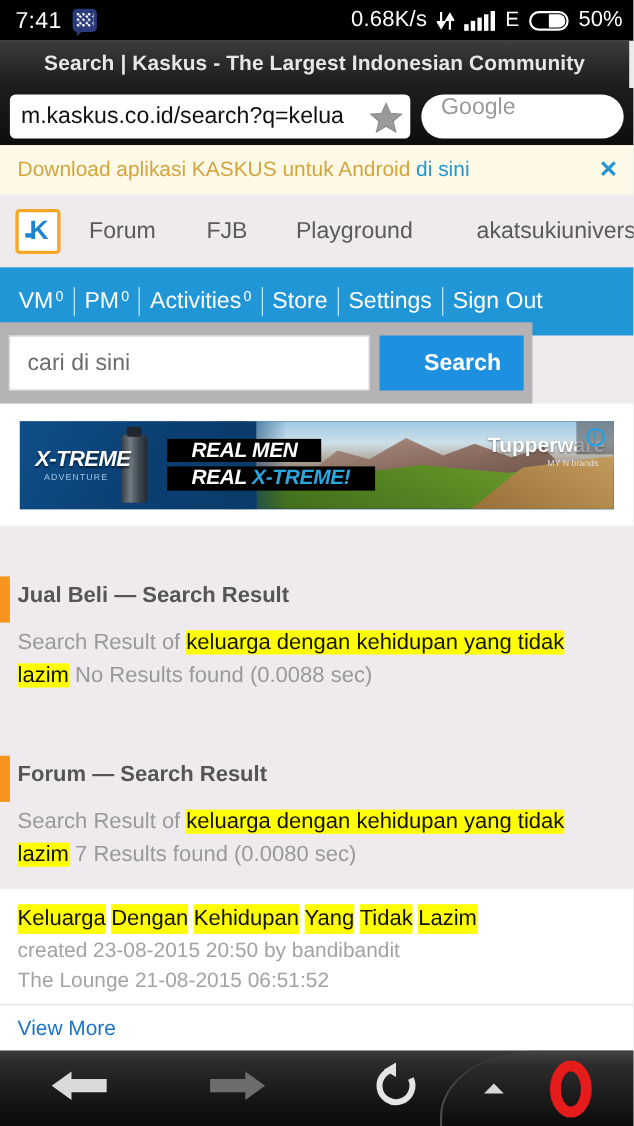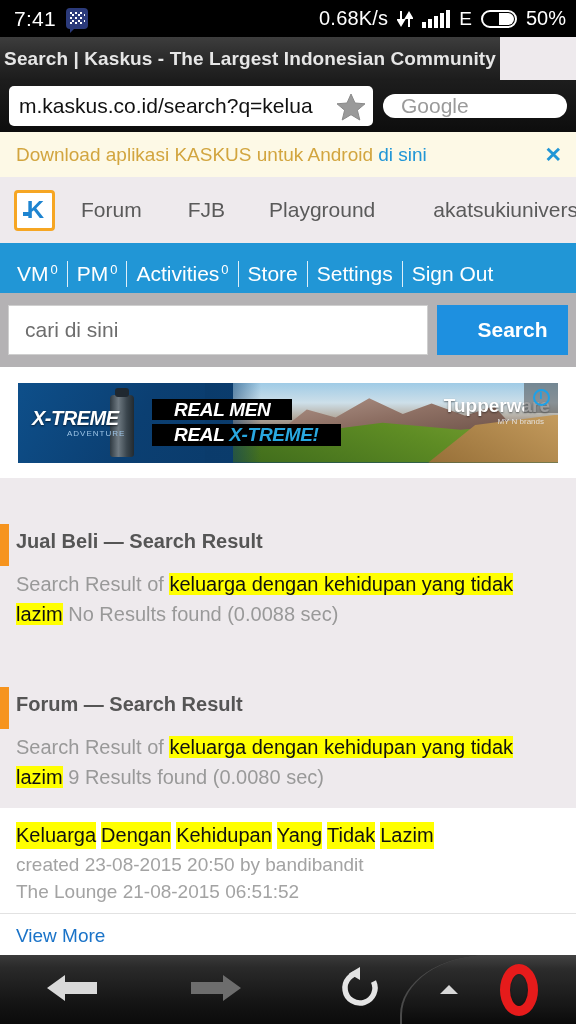--- a/index.html
+++ b/index.html
@@ -50,21 +50,21 @@
     position:relative; display:block;
   }
   .battery span{
     position:absolute; right:1px; top:1px; bottom:1px; width:46%;
     background:#fff; border-radius:0 7px 7px 0; display:block;
   }
   .sb-pct{ font-size:20px; }
 
   
   .titlebar{
-    position:absolute; left:0; top:37px; width:500px; height:43px;
+    position:absolute; left:0; top:37px; width:572px; height:43px;
     background:linear-gradient(#3d3d3d,#272727 60%,#1c1c1c);
     display:flex; align-items:center; justify-content:center;
   }
   .titlebar .t{
     font-size:19px; font-weight:bold; color:#e6e6e6; letter-spacing:.1px;
   }
 
   
   .urlbar{
     position:absolute; left:0; top:80px; width:576px; height:52px;
@@ -74,21 +74,21 @@
   .url-field{
     flex:0 0 364px; height:40px; background:#fff; border-radius:5px;
     display:flex; align-items:center; padding:0 6px 0 10px; overflow:hidden;
   }
   .url-text{
     flex:1; font-size:21px; color:#111; white-space:nowrap; overflow:hidden;
   }
   .star{ width:32px; height:30px; flex:0 0 32px; position:relative; }
   .star svg{ display:block; }
   .google-field{
-    flex:1; height:24px; background:#fff; border-radius:20px;
+    flex:1; height:40px; background:#fff; border-radius:20px;
     display:flex; align-items:flex-start; padding:0 18px;
   }
   .google-field span{ font-size:21px; color:#9a9a9a; }
 
   
   .dlbanner{
     position:absolute; left:0; top:132px; width:576px; height:45px;
     background:#fdf9e6;
     display:flex; align-items:center; padding:0 14px 0 16px;
   }
@@ -129,21 +129,21 @@
   }
   .bluebar .bi{
     display:flex; align-items:flex-start; font-size:21px; color:#fff;
     text-decoration:none; padding:0 9px; white-space:nowrap;
   }
   .bluebar .bi sup{ font-size:13px; line-height:1; margin-left:2px; position:relative; top:1px; }
   .bsep{ width:1px; height:26px; background:#ffffff; opacity:.85; }
 
   
   .searchrow{
-    position:absolute; left:0; top:293px; width:576px; height:74px;
+    position:absolute; left:0; top:293px; width:484px; height:74px;
     background:#b4b2b4; display:flex; align-items:center; padding:0 8px; gap:9px;
   }
   .searchinput{
     flex:1; height:50px; background:#fff; border:1px solid #cfcfcf;
     display:flex; align-items:center; padding:0 16px;
   }
   .searchinput span{ font-size:21px; color:#6d6d6d; }
   .searchbtn{
     flex:0 0 131px; height:50px; background:#1e90e0; color:#fff;
     display:flex; align-items:center; justify-content:center;
@@ -187,21 +187,20 @@
     background:linear-gradient(90deg,#0a3b6b,rgba(10,59,107,0));
   }
   .ad-xtreme{
     position:absolute; left:14px; top:24px; color:#fff;
     font-size:20px; font-weight:bold; font-style:italic; letter-spacing:-.5px;
     text-shadow:0 1px 2px rgba(0,0,0,.6);
   }
   .ad-xsub{
     position:absolute; left:22px; top:46px; color:#9dc4e6; font-size:8px;
     letter-spacing:1px;
-    margin-left:27px;
   }
   .ad-bottle{
     position:absolute; left:92px; top:12px; width:24px; height:62px;
     background:linear-gradient(90deg,#2f3a42,#6f7a82 35%,#3a454d 70%,#222a30);
     border-radius:4px 4px 3px 3px;
   }
   .ad-bottle:before{
     content:""; position:absolute; left:5px; top:-7px; width:14px; height:9px;
     background:#1f2830; border-radius:3px;
   }
@@ -425,21 +424,21 @@
     <div class="sec-head">
       <span class="bar"></span>
       <span class="ttl">Jual Beli — Search Result</span>
     </div>
     <div class="sec-body"><span>Search Result of </span><span class="hl">keluarga dengan kehidupan yang tidak lazim</span><span> No Results found (0.0088 sec)</span></div>
 
     <div class="sec-head" style="padding-top:26px;">
       <span class="bar" style="top:20px;"></span>
       <span class="ttl">Forum — Search Result</span>
     </div>
-    <div class="sec-body"><span>Search Result of </span><span class="hl">keluarga dengan kehidupan yang tidak lazim</span><span> 9 Results found (0.0080 sec)</span></div>
+    <div class="sec-body"><span>Search Result of </span><span class="hl">keluarga dengan kehidupan yang tidak lazim</span><span> 7 Results found (0.0080 sec)</span></div>
 
     <div class="card">
       <div class="title"><span class="w">Keluarga</span><span class="w">Dengan</span><span class="w">Kehidupan</span><span class="w">Yang</span><span class="w">Tidak</span><span class="w">Lazim</span></div>
       <div class="meta">created 23-08-2015  20:50  by bandibandit</div>
       <div class="meta">The Lounge  21-08-2015  06:51:52</div>
     </div>
     <div class="viewmore">
       <a href="#">View More</a>
     </div>
 

